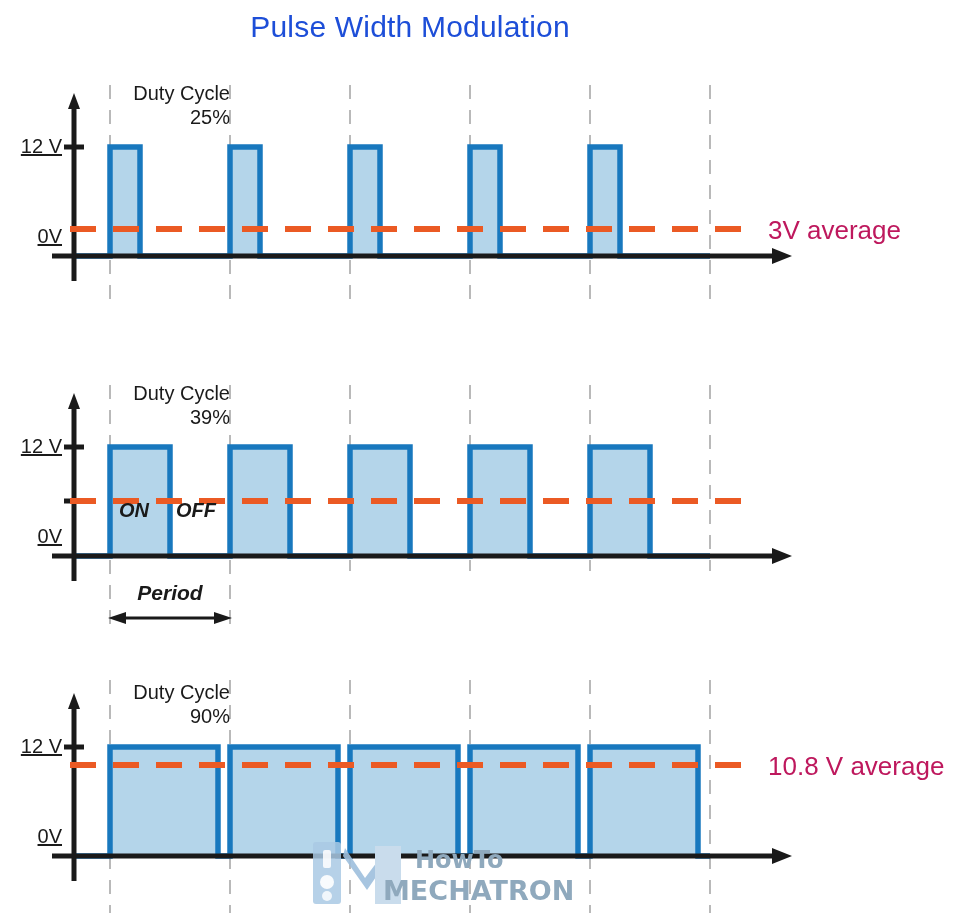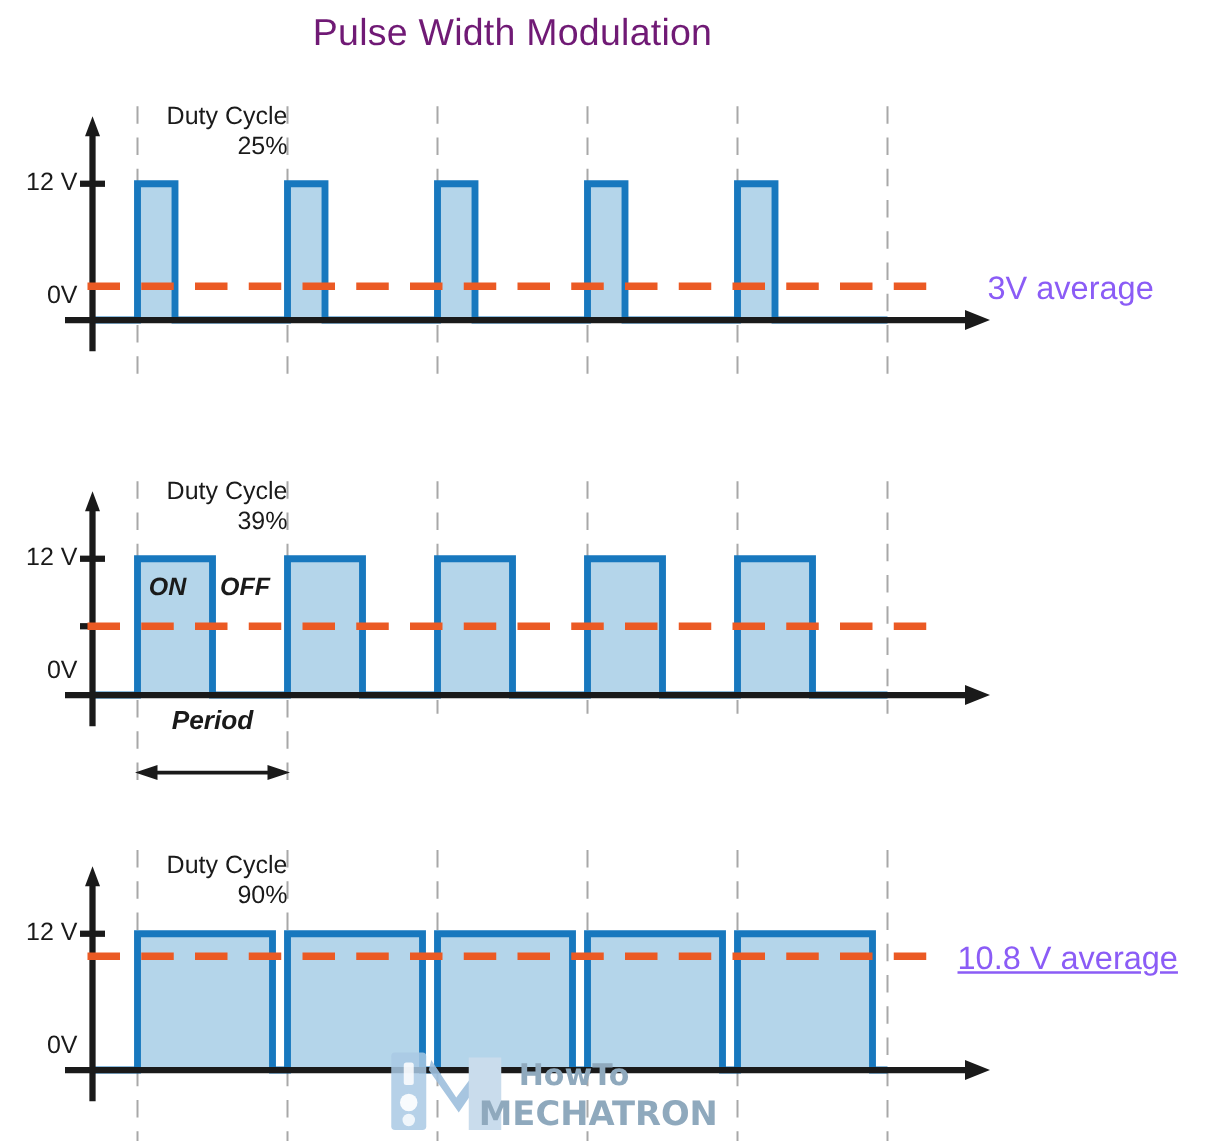--- a/index.html
+++ b/index.html
@@ -1,21 +1,21 @@
 <!DOCTYPE html>
 <html><head>
 <meta charset="utf-8">
 <style>
   html,body{margin:0;padding:0;background:#ffffff;}
   body{width:965px;height:913px;position:relative;overflow:hidden;
        font-family:"Liberation Sans","DejaVu Sans",sans-serif;color:#1a1a1a;}
 
   #page-title{
     position:absolute;left:0;top:10px;width:820px;text-align:center;
-    font-size:30px;font-weight:400;letter-spacing:0.2px;color:#701a75;
+    font-size:30px;font-weight:400;letter-spacing:0.2px;color:#1d4ed8;
     white-space:nowrap;
   }
 
   .chart{position:absolute;left:0;width:965px;}
   #chart-0{top:85px;height:215px;}
   #chart-1{top:385px;height:250px;}
   #chart-2{top:680px;height:233px;}
 
   .chart svg{position:absolute;left:0;top:0;overflow:visible;}
 
@@ -26,33 +26,33 @@
   .wave-fill{fill:#b4d5ea;}
   .wave-stroke{stroke:#1878be;stroke-width:5.5;fill:none;
                 stroke-linejoin:miter;stroke-linecap:butt;}
   .avg-line{stroke:#eb5a24;stroke-width:6;stroke-dasharray:26 17;
             stroke-linecap:butt;}
   .period-arrow{stroke:#1a1a1a;stroke-width:3;}
   .period-head{fill:#1a1a1a;}
 
   .tick-label{
     position:absolute;font-size:20px;color:#1a1a1a;
-    text-align:right;white-space:nowrap;
+    text-align:right;white-space:nowrap;text-decoration:underline;
   }
   .duty-label{
     position:absolute;font-size:20px;color:#1a1a1a;
     text-align:right;line-height:1.2;white-space:nowrap;
   }
   .duty-label .pct{display:block;}
   .avg-label{
-    position:absolute;font-size:26px;color:#8b5cf6;white-space:nowrap;margin-left:22px;
+    position:absolute;font-size:26px;color:#be185d;white-space:nowrap;
   }
   .state-label{
     position:absolute;font-size:20px;font-style:italic;font-weight:bold;
-    color:#1a1a1a;white-space:nowrap;
+    color:#1a1a1a;white-space:nowrap;margin-top:40px;
   }
   .period-label{
     position:absolute;font-size:21px;font-style:italic;font-weight:bold;
     color:#1a1a1a;white-space:nowrap;text-align:center;
   }
 
   
   #watermark{
     position:absolute;left:305px;top:838px;width:270px;height:100px;
   }
@@ -126,21 +126,21 @@
     </g>
   </svg>
   <div class="tick-label" style="left:0;top:50px;width:62px;">12 V</div>
   <div class="tick-label" style="left:0;top:140px;width:62px;">0V</div>
   <div class="duty-label" style="left:110px;top:-4px;width:120px;">
     <span>Duty Cycle</span>
     <span class="pct">39%</span>
   </div>
   <div class="state-label" style="left:119px;top:74px;">ON</div>
   <div class="state-label" style="left:176px;top:74px;">OFF</div>
-  <div class="period-label" style="left:110px;top:180px;width:120px;font-style:italic;">Period</div>
+  <div class="period-label" style="left:110px;top:196px;width:120px;font-style:italic;">Period</div>
 </div>
 
 <div class="chart" id="chart-2">
   <svg width="965" height="233" viewBox="0 0 965 233">
     <g>
       <line class="gridline" x1="110" y1="0" x2="110" y2="233"></line>
       <line class="gridline" x1="230" y1="0" x2="230" y2="233"></line>
       <line class="gridline" x1="350" y1="0" x2="350" y2="233"></line>
       <line class="gridline" x1="470" y1="0" x2="470" y2="233"></line>
       <line class="gridline" x1="590" y1="0" x2="590" y2="233"></line>
@@ -154,21 +154,21 @@
     <polygon class="axis-head" points="792,176 772,168 772,184"></polygon>
     <line class="axis-line" x1="64" y1="67" x2="84" y2="67"></line>
     <line class="avg-line" x1="70" y1="85" x2="752" y2="85"></line>
   </svg>
   <div class="tick-label" style="left:0;top:55px;width:62px;">12 V</div>
   <div class="tick-label" style="left:0;top:145px;width:62px;">0V</div>
   <div class="duty-label" style="left:110px;top:0px;width:120px;">
     <span>Duty Cycle</span>
     <span class="pct">90%</span>
   </div>
-  <div class="avg-label" style="left:744px;top:71px;text-decoration:underline;">10.8 V average</div>
+  <div class="avg-label" style="left:768px;top:71px;">10.8 V average</div>
 </div>
 
 <div id="watermark">
   <svg id="wm-logo" viewBox="0 0 270 72">
     <rect x="8" y="4" width="28" height="62" rx="3" fill="#a9c9e4" opacity="0.85"></rect>
     <circle cx="22" cy="44" r="7" fill="#ffffff" opacity="0.9"></circle>
     <circle cx="22" cy="58" r="5" fill="#ffffff" opacity="0.8"></circle>
     <rect x="18" y="12" width="8" height="18" rx="2" fill="#ffffff" opacity="0.85"></rect>
     <path d="M40 10 L60 40 L78 16 L84 20 L62 52 L38 18 Z" fill="#9dbfdd" opacity="0.9"></path>
     <rect x="70" y="8" width="26" height="58" fill="#c9dcec"></rect>

